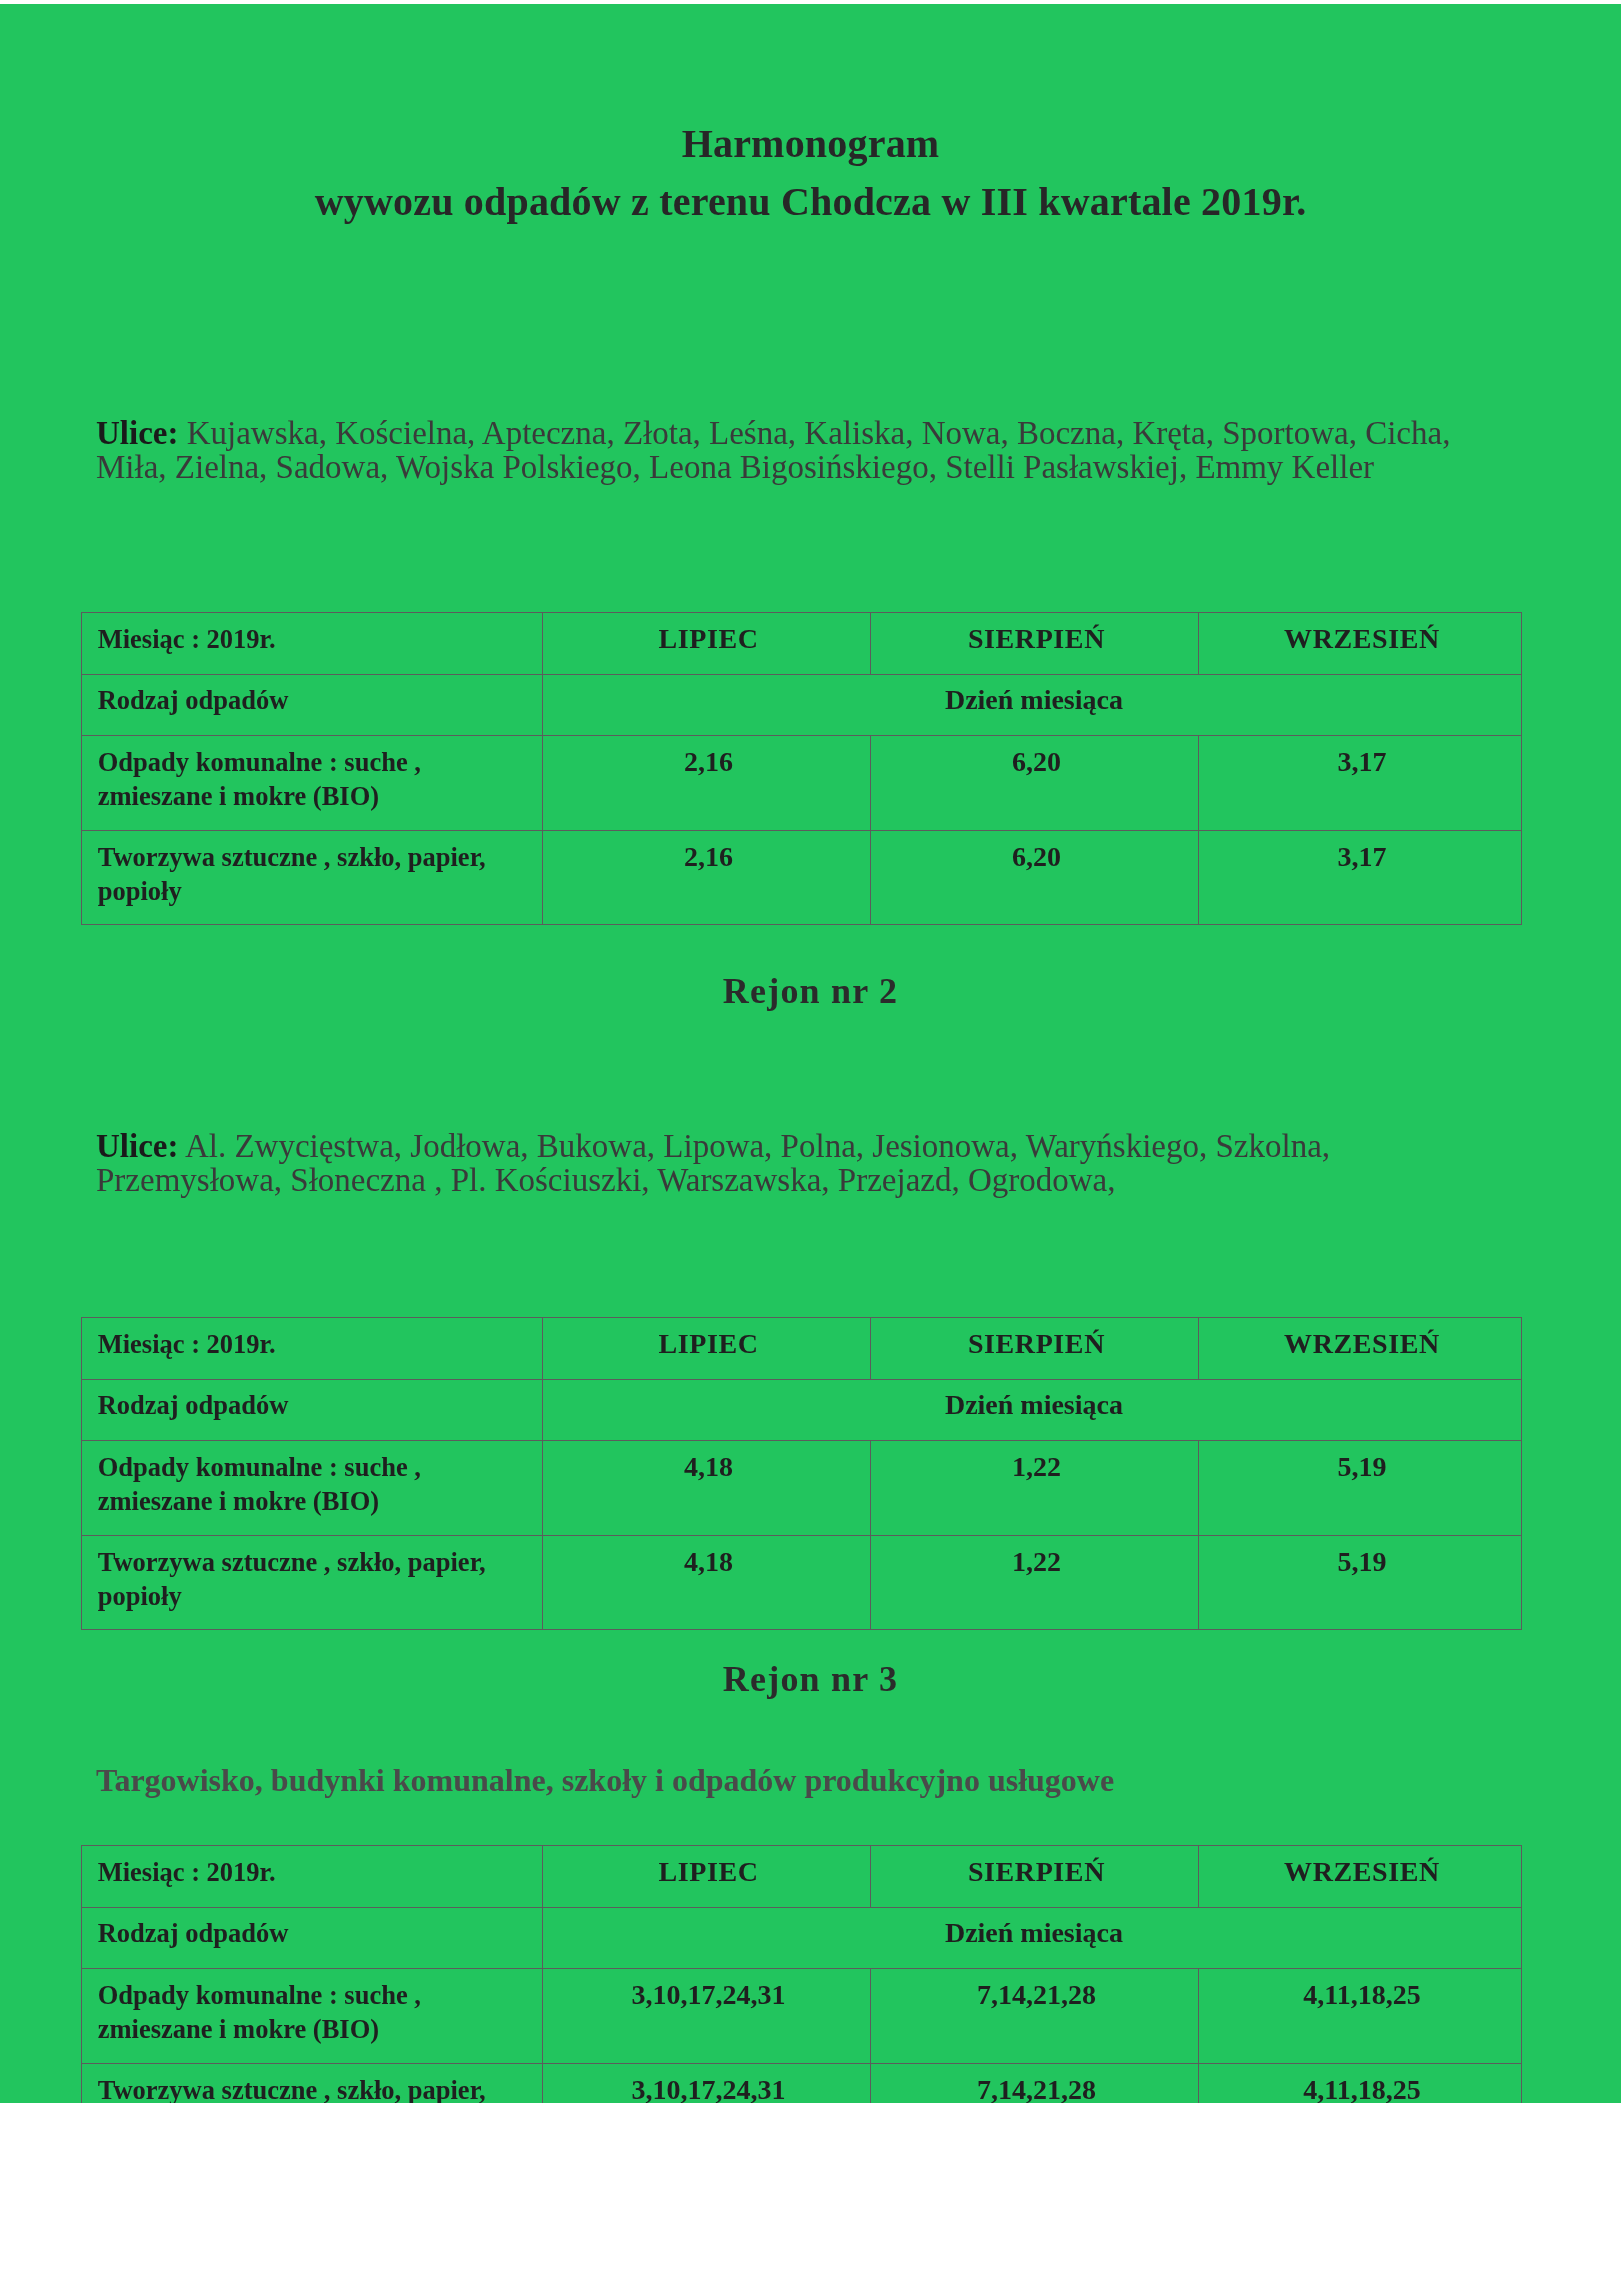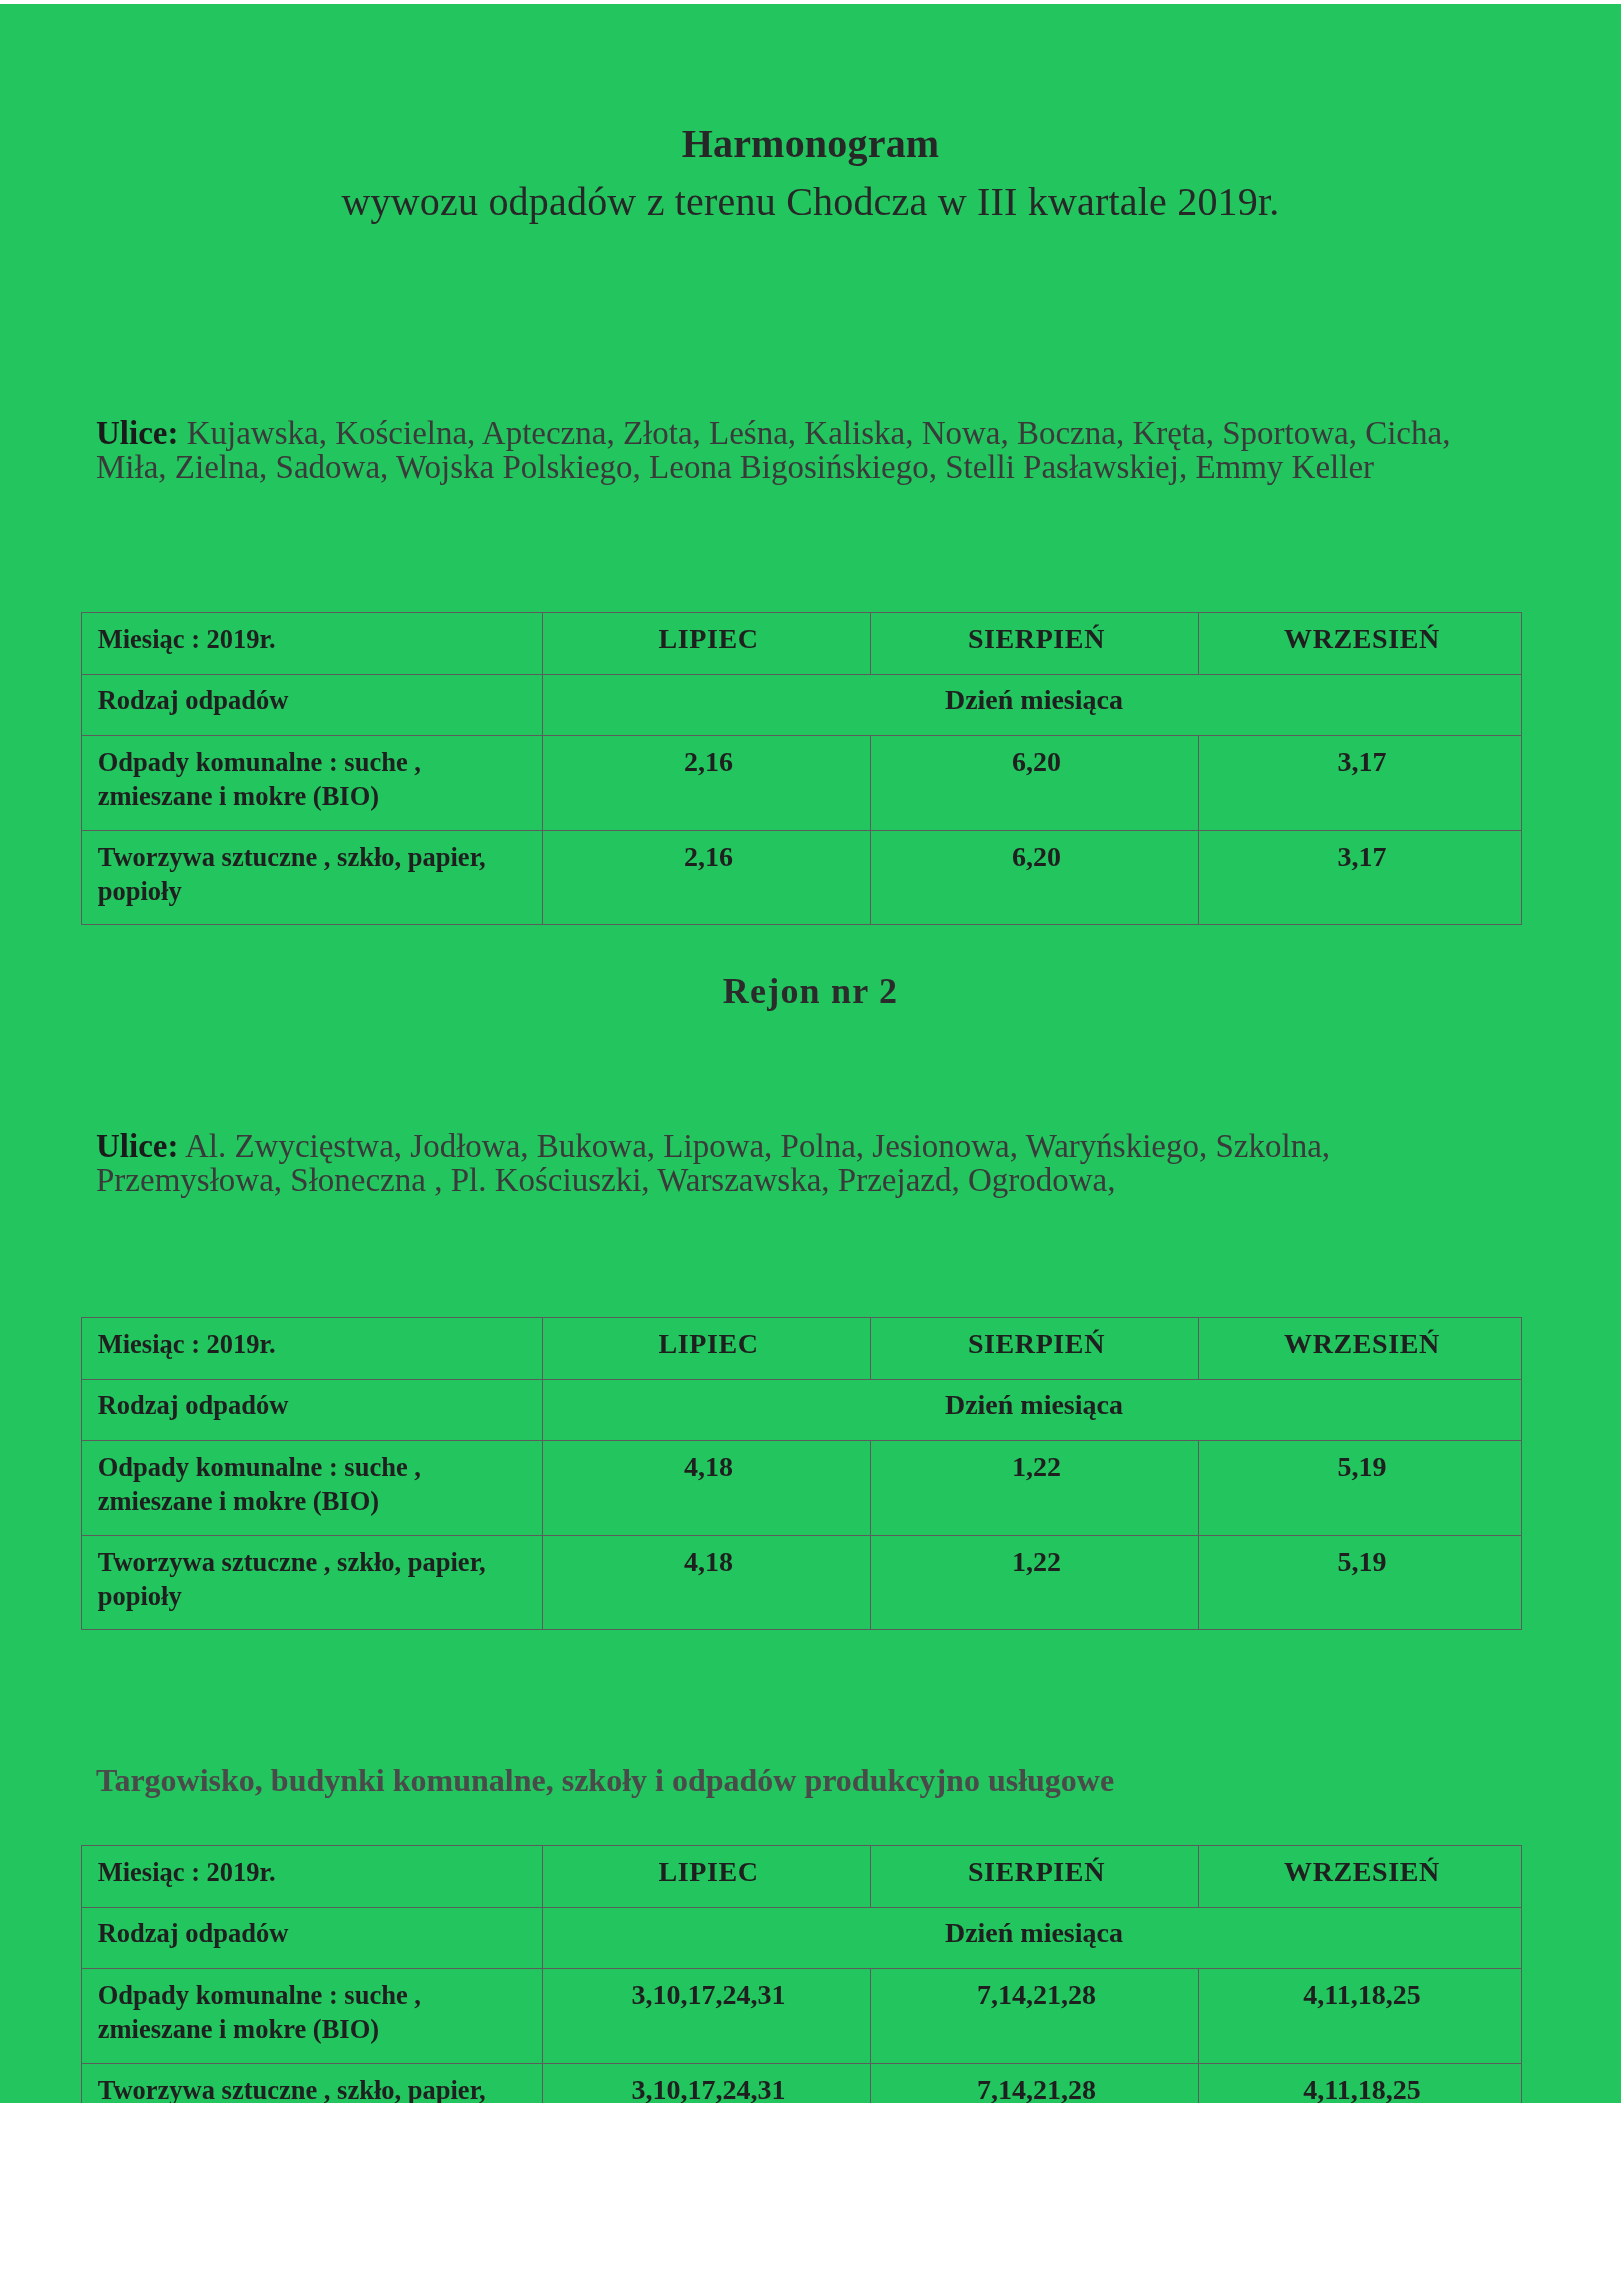--- a/index.html
+++ b/index.html
@@ -31,21 +31,21 @@
     letter-spacing: 0.2px;
     color: #272727;
   }
   .doc-subtitle {
     position: absolute;
     left: 0;
     top: 174px;
     width: 1621px;
     text-align: center;
     font-size: 40px;
-    font-weight: normal;
+    font-weight: bold;
     letter-spacing: 0.2px;
     color: #272727;
   }
 
   
   .region-heading {
     position: absolute;
     width: 1621px;
     left: 0;
     text-align: center;
@@ -207,20 +207,21 @@
       </tr>
       <tr class="data">
         <td class="label">Tworzywa sztuczne , szkło, papier, popioły</td>
         <td class="value">4,18</td>
         <td class="value">1,22</td>
         <td class="value">5,19</td>
       </tr>
     </tbody>
   </table>
 
+  <div class="region-heading" style="top:1654px;">Rejon nr 3</div>
 
   <div class="streets-plain" style="top:1754px;">Targowisko, budynki komunalne, szkoły i odpadów produkcyjno usługowe</div>
 
   <table class="sched" style="top:1841px;">
     <colgroup>
         <col class="c1">
         <col class="c2">
         <col class="c3">
         <col class="c4">
       </colgroup>

